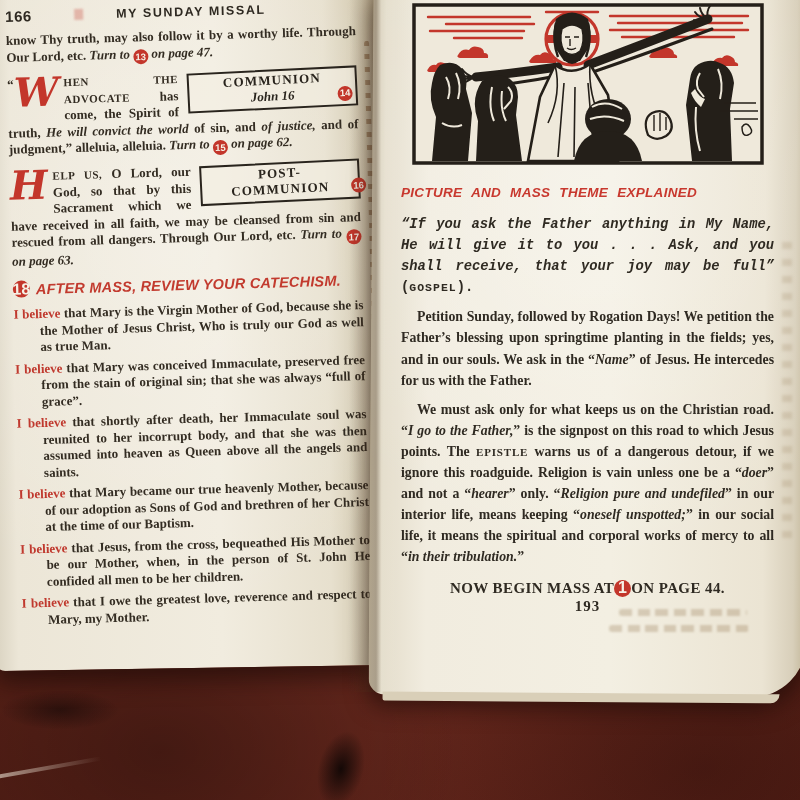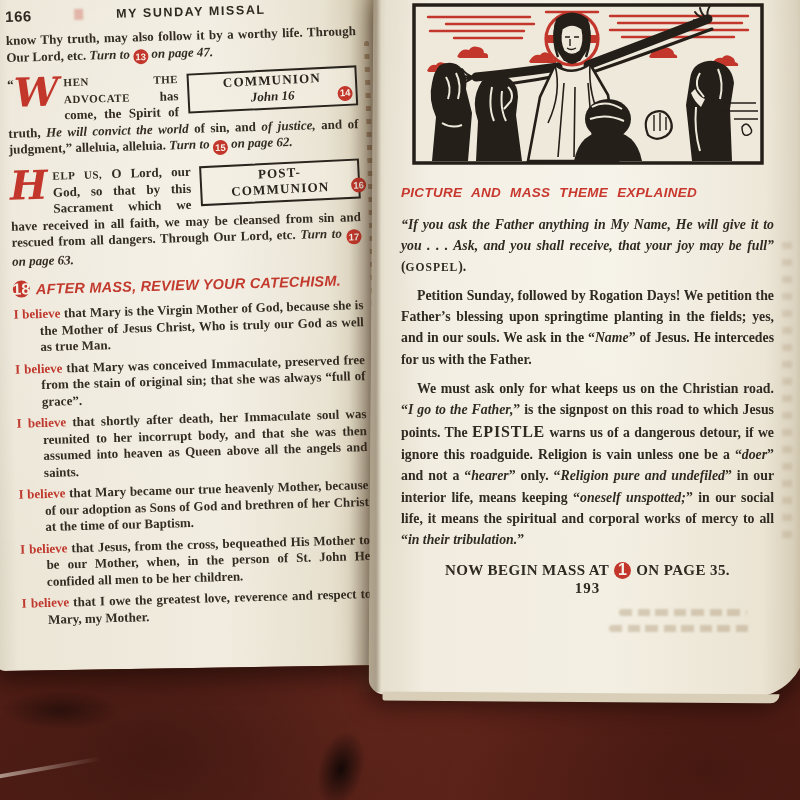--- a/index.html
+++ b/index.html
@@ -74,25 +74,25 @@
 
   
   .sunday-head{font:bold 19px "DejaVu Serif",serif;color:#c8271c;text-align:center;
     letter-spacing:.5px;word-spacing:2px;margin:0 0 7px;}
   .illustration{width:352px;height:162px;margin:0 auto;}
   .theme-head{font:bold italic 13.5px "Liberation Sans",sans-serif;color:#c8382e;text-align:left;
     letter-spacing:.3px;word-spacing:5px;margin:20px 0 14px;}
   .rp-body{font:bold 13.8px/1.53 "Liberation Serif",serif;color:#2f2a22;text-align:justify;margin:0 0 8px;}
   .rp-body i{font-style:italic;}
   .indent{text-indent:16px;}
-  .gospel{font-style:italic;}
+  .gospel{font-style:italic;font-family:Liberation Mono, monospace;}
   .gospel .roman{font-style:normal;}
   .sc2{font-style:normal;font-size:11.5px;letter-spacing:1px;}
-  .sc3{font-size:16px;letter-spacing:.8px;}
-  .begin-mass{display:flex;align-items:center;justify-content:center;gap:5px;margin:12px 0 0;
+  .sc3{font-size:11px;letter-spacing:.8px;}
+  .begin-mass{display:flex;align-items:center;justify-content:center;margin:12px 0 0;
     font:bold 15px "Liberation Serif",serif;color:#2f2a22;letter-spacing:.4px;}
   .rp-pageno{font:bold 15px "Liberation Serif",serif;color:#2f2a22;text-align:center;
     letter-spacing:1px;margin-top:1px;}
 
   
   .ghost{position:absolute;height:7px;border-radius:3px;filter:blur(1.3px);opacity:.5;
     background:repeating-linear-gradient(90deg, rgba(140,110,70,.55) 0 13px, transparent 13px 19px,
       rgba(140,110,70,.55) 19px 31px, transparent 31px 36px);}
   .ghost1{left:248px;top:617px;width:128px;}
   .ghost2{left:238px;top:633px;width:140px;}
@@ -226,21 +226,21 @@
 
       <p class="rp-body gospel"><span>“If you ask the Father anything in My Name, He will give it to you . . . Ask, and you shall receive, that your joy may be full” </span><span class="roman">(</span><span class="sc2">GOSPEL</span><span class="roman">).</span></p>
 
       <p class="rp-body indent"><span>Petition Sunday, followed by Rogation Days! We petition the Father’s blessing upon springtime planting in the fields; yes, and in our souls. We ask in the “</span><i>Name</i><span>” of Jesus. He intercedes for us with the Father.</span></p>
 
       <p class="rp-body indent"><span>We must ask only for what keeps us on the Christian road. “</span><i>I go to the Father,</i><span>” is the signpost on this road to which Jesus points. The </span><span class="sc3">EPISTLE</span><span> warns us of a dangerous detour, if we ignore this roadguide. Religion is vain unless one be a “</span><i>doer</i><span>” and not a “</span><i>hearer</i><span>” only. “</span><i>Religion pure and undefiled</i><span>” in our interior life, means keeping “</span><i>oneself unspotted;</i><span>” in our social life, it means the spiritual and corporal works of mercy to all “</span><i>in their tribulation.</i><span>”</span></p>
 
       <div class="begin-mass">
           <span>NOW BEGIN MASS AT</span>
           <span class="badge badge-lg">1</span>
-          <span>ON PAGE 35.</span>
+          <span>ON PAGE 44.</span>
         </div>
 
       <div class="rp-pageno">193</div>
 
       <div class="ghost ghost1"></div>
       <div class="ghost ghost2"></div>
       <div class="ghost-col"></div>
     </div>
   </div>
 

